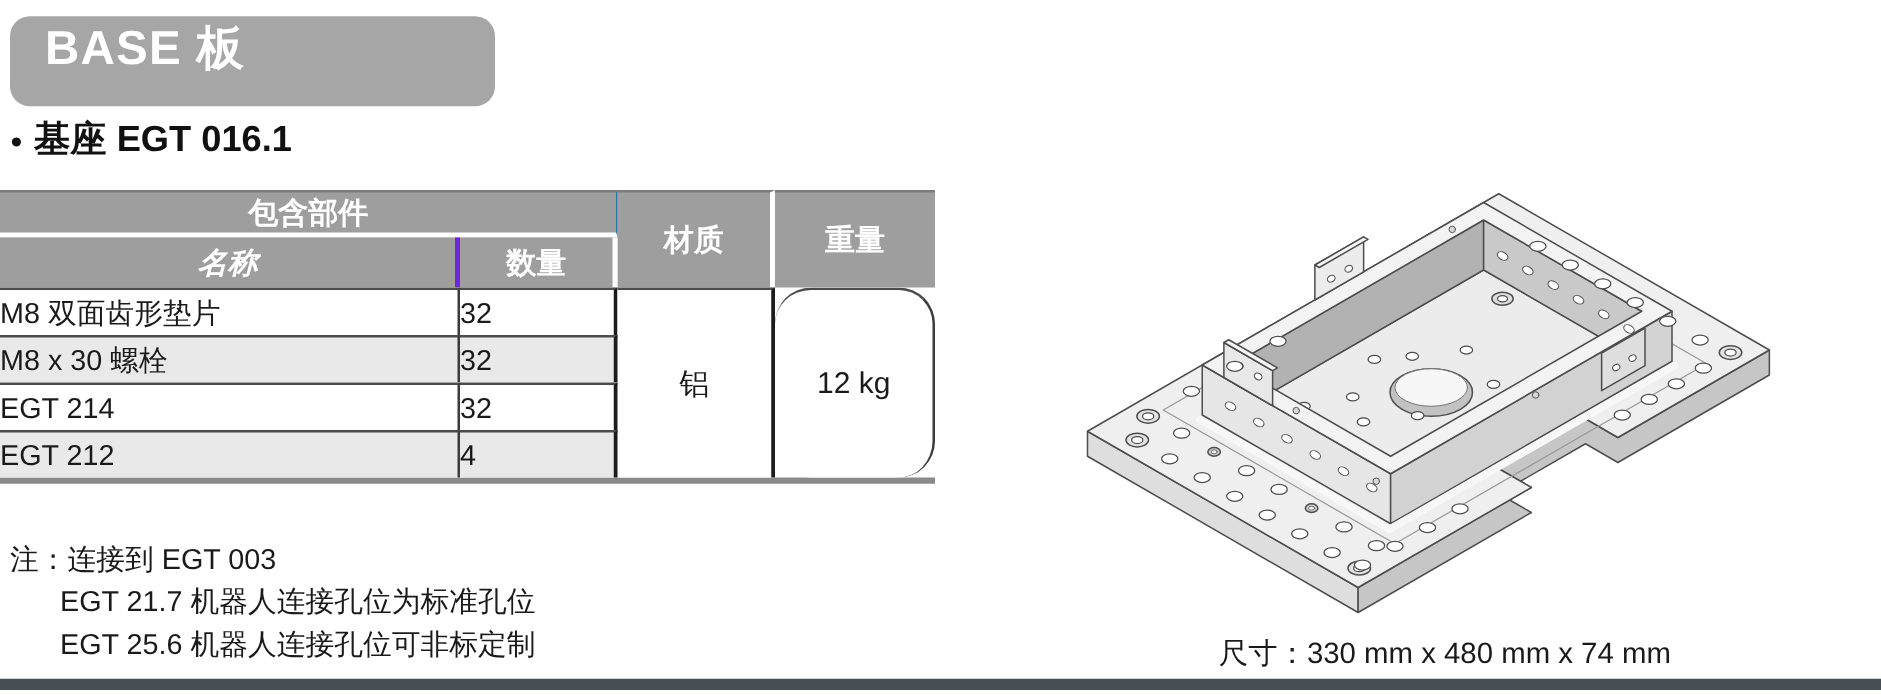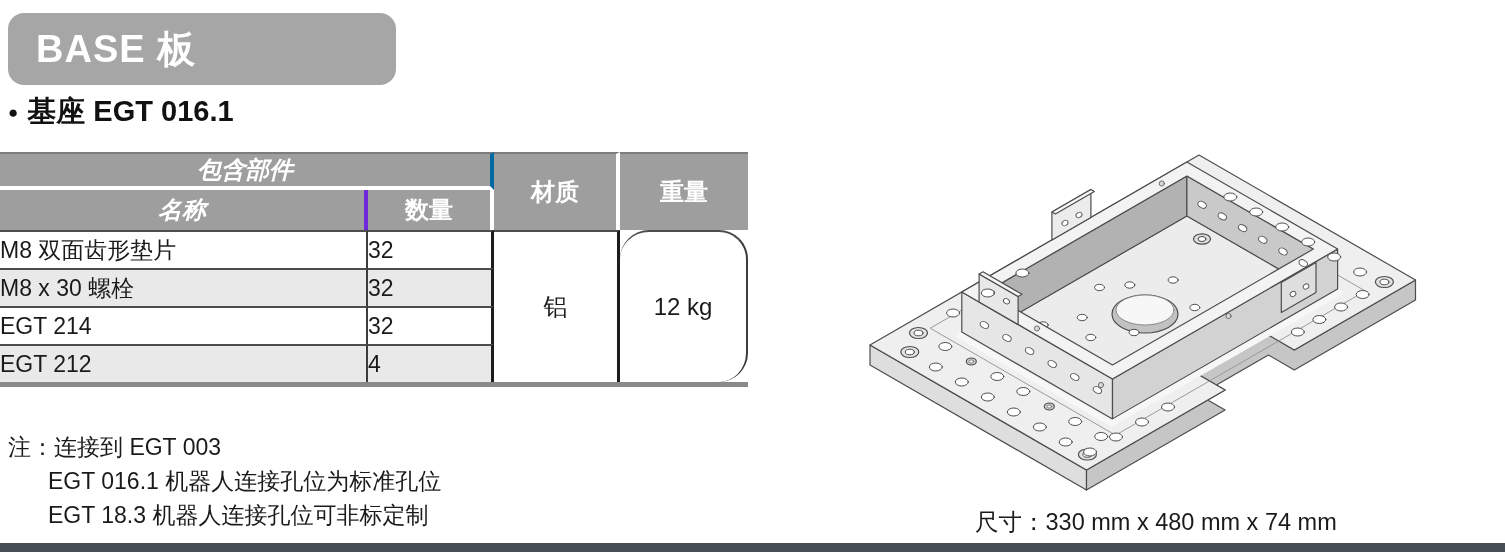--- a/index.html
+++ b/index.html
@@ -12,21 +12,21 @@
   *{margin:0;padding:0;box-sizing:border-box;}
   html,body{background:#ffffff;}
   body{
     width:1505px;height:556px;position:relative;overflow:hidden;
     font-family:"Liberation Sans","DejaVu Sans",sans-serif;color:var(--text);
   }
   
   .banner{
     position:absolute;left:8px;top:13px;width:388px;height:72px;
     background:var(--header-bar);border-radius:16px;
-    display:flex;align-items:center;padding-left:28px;
+    display:flex;padding-left:28px;
   }
   .banner .title{
     color:#ffffff;font-size:38px;font-weight:bold;letter-spacing:1px;
   }
   
   .section-heading{
     position:absolute;left:8px;top:92px;display:flex;align-items:center;
     font-size:29px;font-weight:bold;color:#111;
   }
   .section-heading .bullet{font-size:17px;margin-right:9px;line-height:1;}
@@ -37,21 +37,21 @@
     border-bottom:5px solid #8a8a8a;
   }
   th,td{box-sizing:border-box;overflow:hidden;white-space:nowrap;}
   th{
     background:var(--table-header);color:#ffffff;font-weight:bold;
     font-size:24px;text-align:center;border-top:2px solid #7c7c7c;
   }
   tr.hrow1{height:37px;}
   tr.hrow2{height:40px;}
   tr.drow{height:38px;}
-  th.group{border-bottom:4px solid #ffffff;border-right:4px solid #0369a1;font-style:italic;}
+  th.group{border-bottom:4px solid #ffffff;border-right:1px solid #0369a1;}
   th.sub-name{border-right:4px solid #6d28d9;border-top:none;font-style:italic;}
   th.sub-qty{border-right:4px solid #ffffff;border-top:none;}
   th.mat{border-right:4px solid #ffffff;}
   td{font-size:23px;color:var(--text);border-top:2px solid #4c4c4c;background:#ffffff;}
   td.name{text-align:left;border-right:2px solid #3c3c3c;}
   td.qty{border-right:3px solid #1c1c1c;}
   td.mat-val{text-align:center;font-size:24px;border-right:3px solid #1c1c1c;}
   td.wt-val{text-align:center;font-size:24px;border-right:2px solid #3c3c3c;border-radius:29px;}
   tr.alt td.name,tr.alt td.qty{background:var(--row-alt);}
   
@@ -118,24 +118,24 @@
   </tbody>
     </table>
 </div>
 
 <div class="notes">
   <div class="row">
     <span>注：</span>
     <span>连接到 EGT 003</span>
   </div>
   <div class="row indent">
-      <span>EGT 016.1 机器人连接孔位为标准孔位</span>
+      <span>EGT 21.7 机器人连接孔位为标准孔位</span>
     </div>
   <div class="row indent">
-      <span>EGT 18.3 机器人连接孔位可非标定制</span>
+      <span>EGT 25.6 机器人连接孔位可非标定制</span>
     </div>
 </div>
 
 <svg class="cad" width="640" height="380" viewBox="0 0 640 380">
   <g stroke="#4d4d4d" stroke-width="1.2" stroke-linejoin="round" stroke-linecap="round">
 
     <path d="M20,210 L236.5,335 L236.5,355 L20,230 Z" fill="#dedede"></path>
 
     <path d="M236.5,335 L375.1,255 L349.1,240 L418.4,200 L444.3,215 L565.5,145 L565.5,165 L444.3,235 L418.4,220 L349.1,260 L375.1,275 L236.5,355 Z" fill="#c6c6c6"></path>
 

